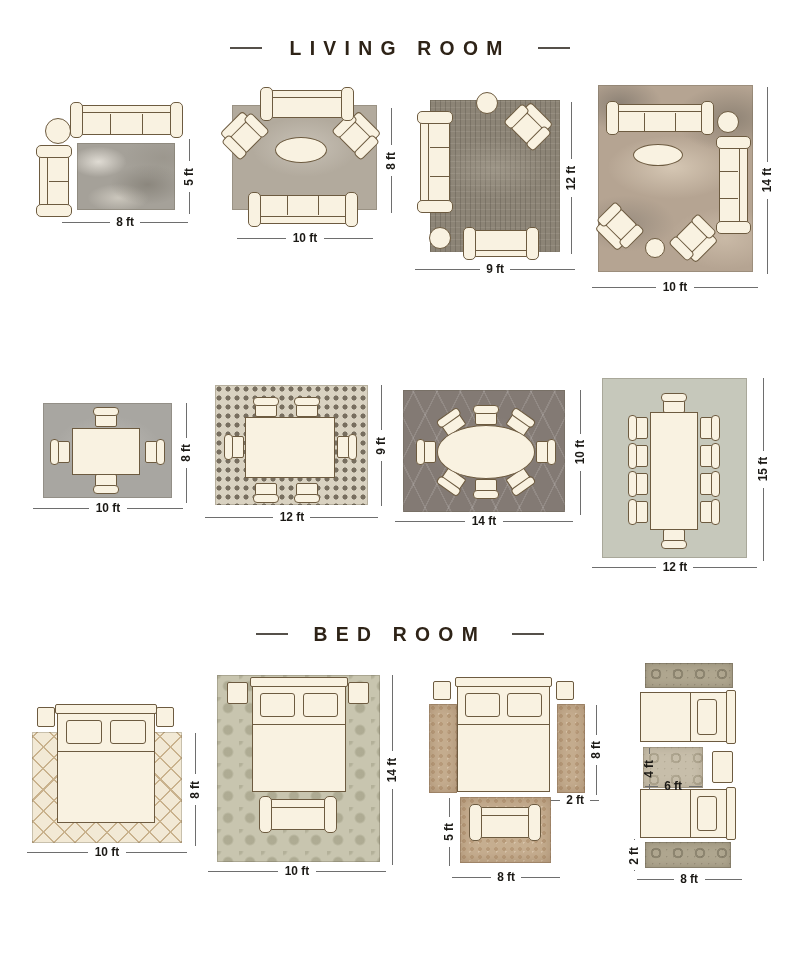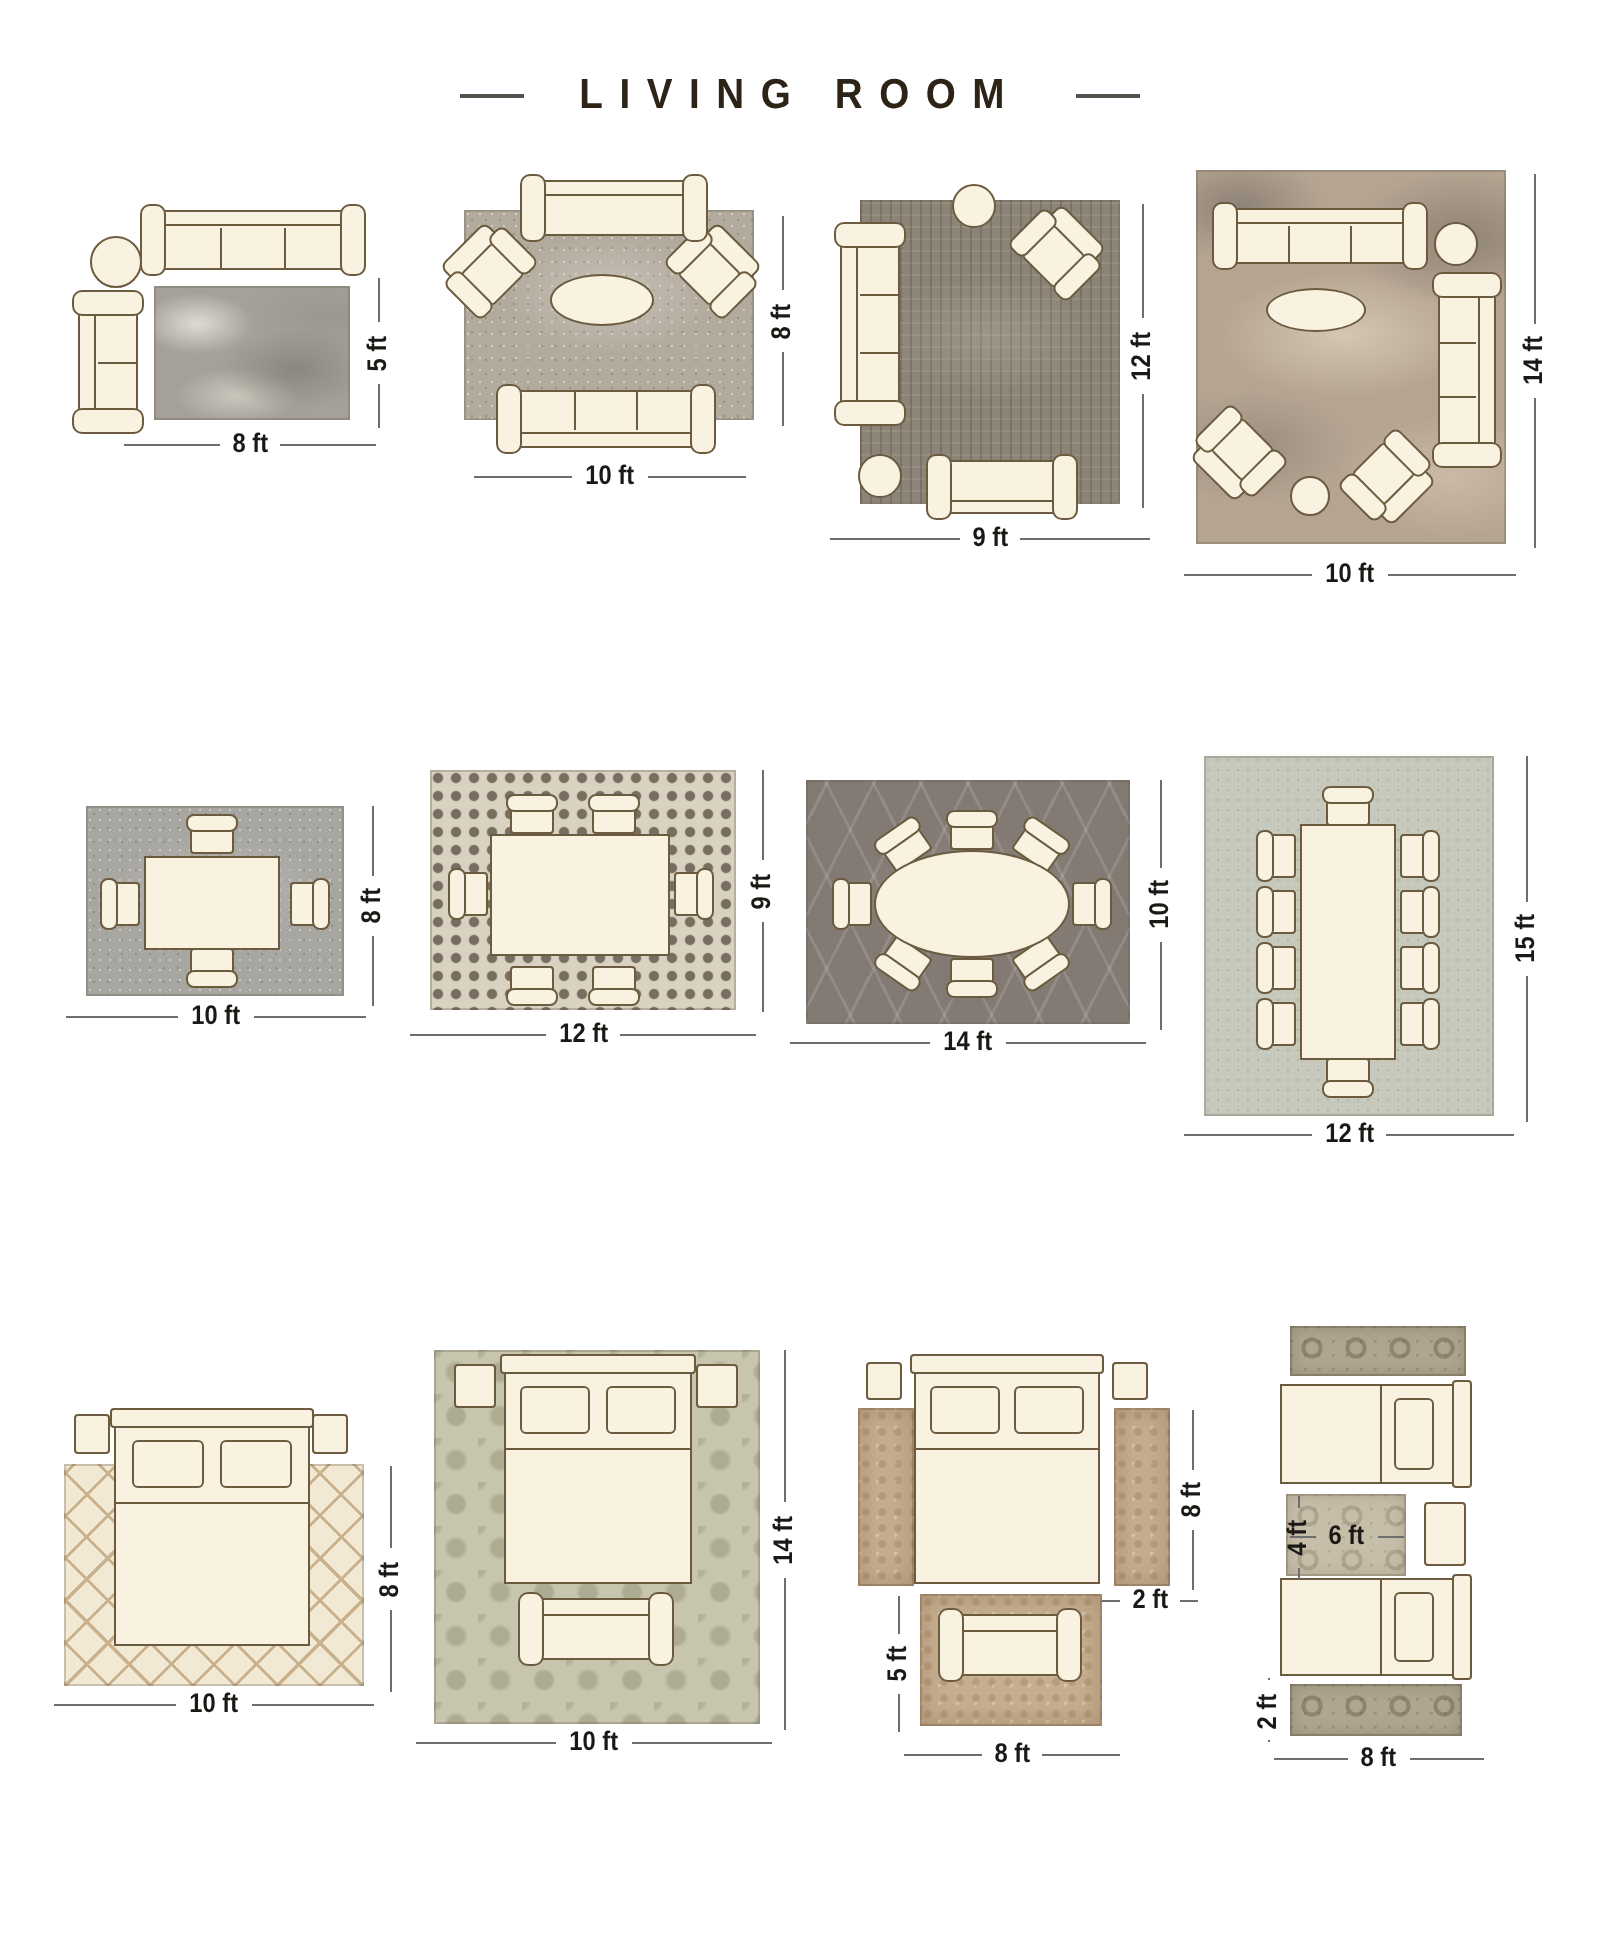--- a/index.html
+++ b/index.html
@@ -386,20 +386,25 @@
     <i class="ln"></i>
       <span class="dimtxt">12 ft</span>
       <i class="ln"></i>
   </div>
   <div class="dimh dimv" style="left:756px;top:561px;width:183px">
     <i class="ln"></i>
       <span class="dimtxt">15 ft</span>
       <i class="ln"></i>
   </div>
 
+  <div class="sec-title" style="top:622px">
+    <i class="tdash"></i>
+    <span class="ttext">BED ROOM</span>
+    <i class="tdash"></i>
+  </div>
 
   <div class="rug rug-b1" style="left:32px;top:732px;width:150px;height:111px"></div>
   <i class="ns" style="left:37px;top:707px;width:18px;height:20px"></i>
   <i class="ns" style="left:156px;top:707px;width:18px;height:20px"></i>
   <div class="bed" style="left:57px;top:706px;width:98px;height:117px">
     <i class="hb"></i>
     <i class="pillow p1"></i>
     <i class="pillow p2"></i>
     <i class="fold"></i>
   </div>
@@ -498,21 +503,21 @@
     <i class="hb"></i>
     <i class="pillow"></i>
     <i class="fold"></i>
   </div>
   <div class="rug rug-b4r" style="left:645px;top:842px;width:86px;height:26px"></div>
   <div class="dimh dimv" style="left:642px;top:790px;width:42px">
     <i class="ln"></i>
       <span class="dimtxt">4 ft</span>
       <i class="ln"></i>
   </div>
-  <div class="dimh" style="left:645px;top:761px;width:57px">
+  <div class="dimh" style="left:645px;top:779px;width:57px">
     <i class="ln"></i>
       <span class="dimtxt">6 ft</span>
       <i class="ln"></i>
   </div>
   <div class="dimh dimv" style="left:627px;top:871px;width:31px">
     <i class="ln"></i>
       <span class="dimtxt">2 ft</span>
       <i class="ln"></i>
   </div>
   <div class="dimh" style="left:637px;top:872px;width:105px">

